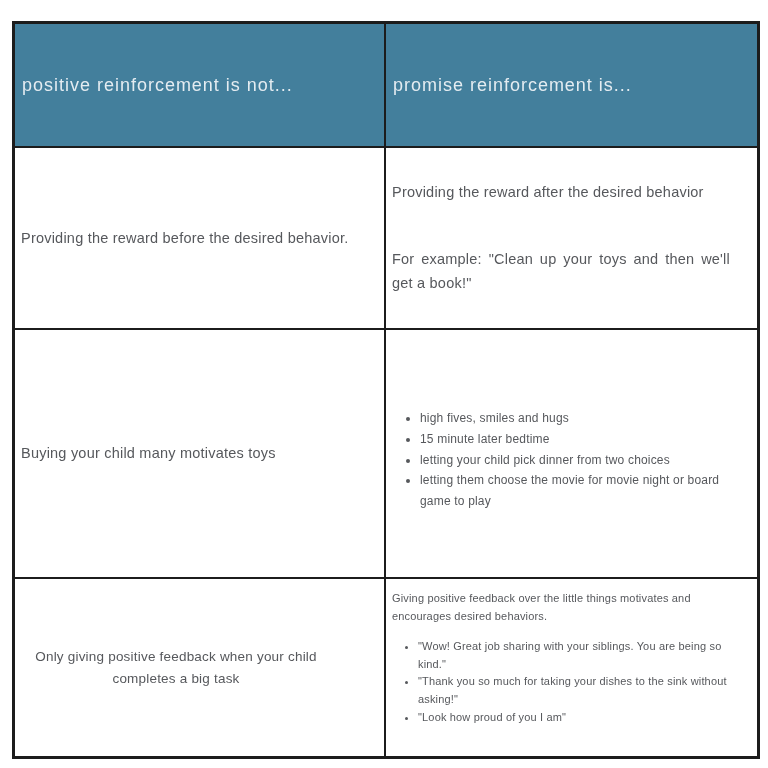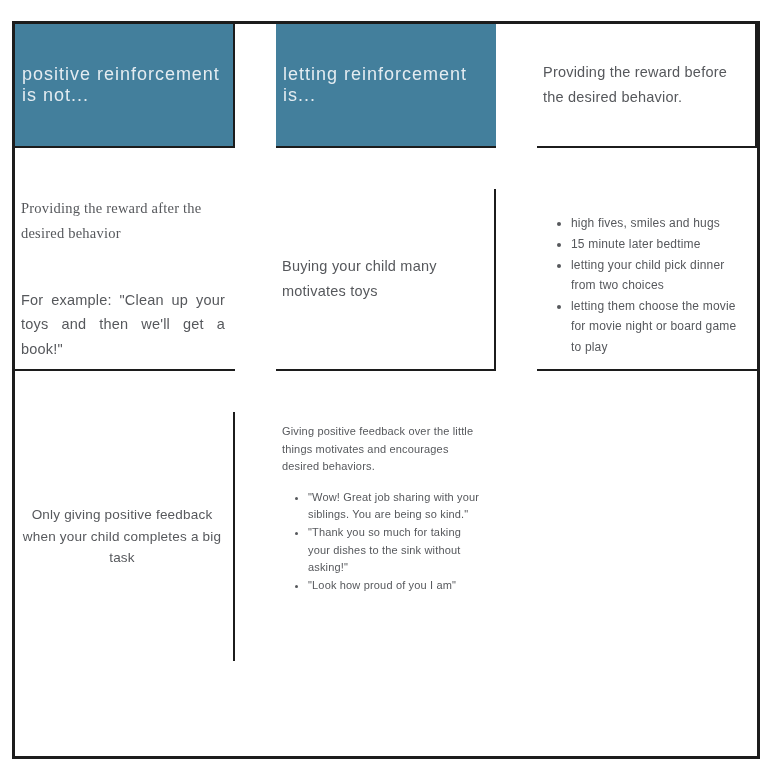--- a/index.html
+++ b/index.html
@@ -14,24 +14,23 @@
   body{
     width:768px;height:768px;background:var(--page-bg);
     font-family:"Liberation Sans","DejaVu Sans",sans-serif;
     color:var(--body-text);
     position:relative;overflow:hidden;
   }
   .table{
     position:absolute;left:12px;top:21px;width:748px;height:738px;
     border:3px solid var(--border);
     display:grid;
-    grid-template-columns:1fr 1fr 1fr;
+    grid-template-columns:1fr 1fr;
     grid-template-rows:124px 182px 249px 1fr;
     background:#fff;
-    gap:41px;
   }
   .cell{
     padding:6px 10px 6px 6px;
     display:flex;flex-direction:column;justify-content:center;
     border-bottom:2px solid var(--border);
     overflow:hidden;
   }
   .cell.col-left{border-right:2px solid var(--border);}
   .cell.row-3{border-bottom:none;}
   .cell.header{
@@ -53,40 +52,40 @@
   .cell ul{
     margin:13px 0 0 0;
     padding-left:28px;
   }
   .cell li{
     font-size:12px;
     line-height:1.72;
     letter-spacing:0.015em;
   }
   .p-narrow-left{max-width:336px;}
-  .p-right-r1{max-width:352px;font-family:Liberation Serif, serif;}
+  .p-right-r1{max-width:352px;}
   .p-justify{text-align:justify;max-width:338px;}
   .p-r2-right{max-width:352px;}
   .ul-r2{max-width:340px;}
   .cell.row-3 p,.cell.row-3 li{font-size:11px;line-height:1.6;}
   .cell.row-3.col-left p{font-size:13.5px;max-width:310px;text-align:center;}
   .cell.row-3.col-right{justify-content:flex-start;padding-top:9px;}
   .cell.row-3.col-right p{max-width:340px;margin:2px 0;}
   .cell.row-3.col-right ul{margin-top:11px;padding-left:26px;max-width:338px;}
 </style>
 </head>
 <body>
 
 <div class="table">
 
   <div class="cell header col-left">
     <div class="header-title">positive reinforcement is not...</div>
   </div>
   <div class="cell header col-right">
-    <div class="header-title">letting reinforcement is...</div>
+    <div class="header-title">promise reinforcement is...</div>
   </div>
 
   <div class="cell col-left row-1">
     <p class="p-narrow-left">Providing the reward before the desired behavior.</p>
   </div>
   <div class="cell col-right row-1">
     <p class="p-right-r1">Providing the reward after the desired behavior</p>
     <p class="p-justify">For example: "Clean up your toys and then we'll get a book!"</p>
   </div>
 

